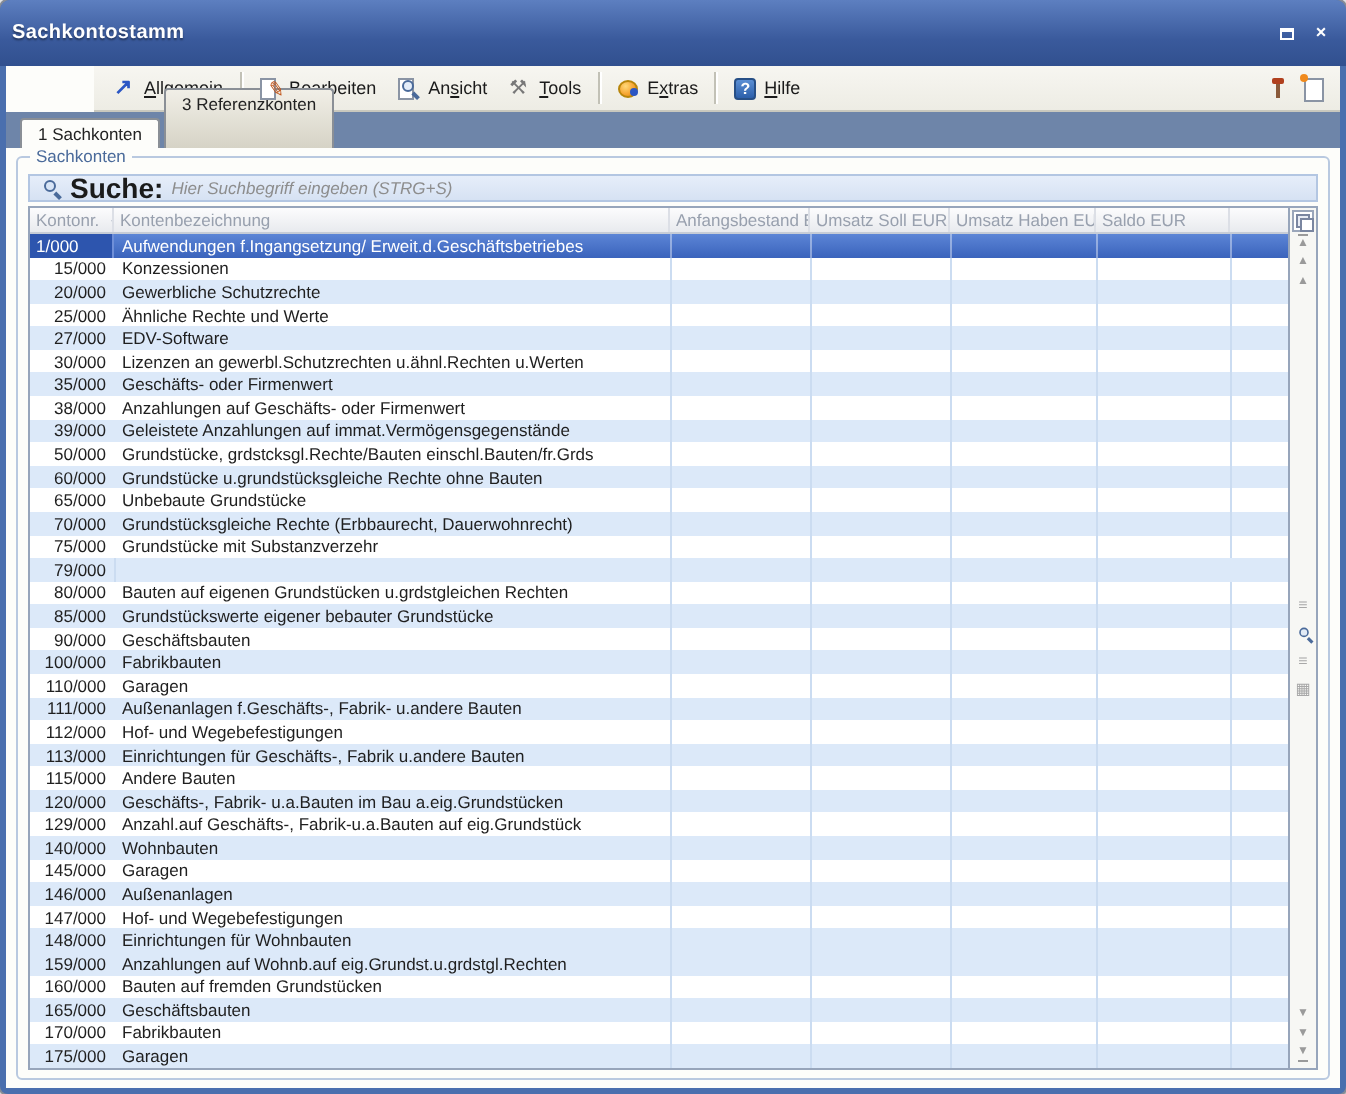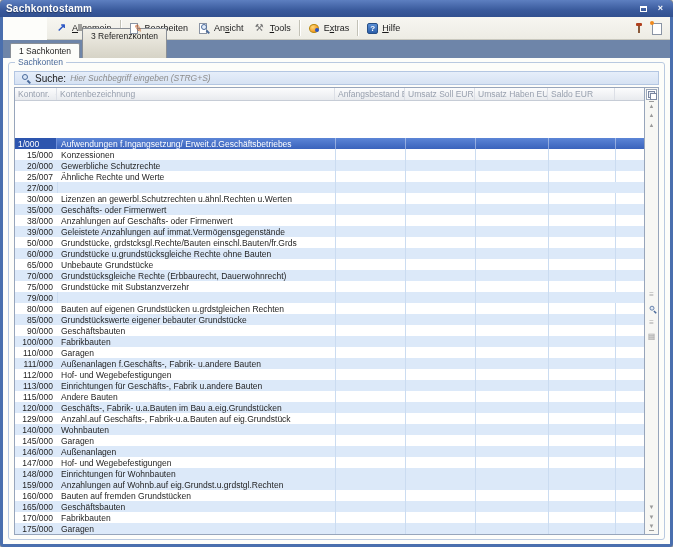--- a/index.html
+++ b/index.html
@@ -1,21 +1,21 @@
 <!DOCTYPE html>
 <html><head>
 <meta charset="utf-8">
 <style>
   html,body{margin:0;padding:0;background:#e8e8e8;font-family:"Liberation Sans",sans-serif;}
   *{box-sizing:border-box;}
   .window{width:673px;height:547px;background:#4a6fae;border-radius:5px 5px 4px 4px;
     box-shadow:0 0 0 1px #858b96,1px 2px 4px rgba(0,0,0,.35);display:flex;flex-direction:column;
     overflow:hidden;position:relative;margin:0;}
   
-  .titlebar{height:17px;flex:none;display:flex;align-items:center;padding:0 6px;
+  .titlebar{height:33px;flex:none;display:flex;align-items:center;padding:0 6px;
     background:linear-gradient(#5d7fc0,#3a5a9c 60%,#31508f);color:#fff;border-radius:4px 4px 0 0;}
   .title{font-size:10px;font-weight:bold;letter-spacing:.2px;text-shadow:0 1px 1px rgba(0,0,0,.4);}
   .titlebtns{margin-left:auto;display:flex;gap:4px;align-items:center;}
   .wbtn{width:13px;height:11px;display:flex;align-items:center;justify-content:center;color:#fff;
     font-size:9px;line-height:1;cursor:default;}
   .restore-glyph{width:7px;height:6px;border:1px solid #fff;border-top:2px solid #fff;display:block;}
   
   .body{flex:1;min-height:0;margin:0 3px 3px;background:#fdfdfa;display:flex;flex-direction:column;}
   
   .toolbar{flex:none;height:23px;background:linear-gradient(#f7f6f1,#edece4);
@@ -51,39 +51,39 @@
   .tab.inactive{background:linear-gradient(#f1efe7,#d6d3c6);height:30px;}
   
   .content{flex:1;min-height:0;background:#fdfdfa;padding:4px 5px 4px;display:flex;flex-direction:column;}
   .groupbox{flex:1;min-height:0;border:1px solid #b9c9e0;border-radius:3px;position:relative;
     padding:7px 3px 3px;display:flex;flex-direction:column;}
   .gb-legend{position:absolute;top:-6px;left:6px;background:#fdfdfa;padding:0 3px;font-size:8.5px;color:#4a6a9a;}
   
   .searchbar{flex:none;height:14px;margin:1px 2px 2px;background:linear-gradient(#e6eefa,#d6e2f3);
     border:1px solid #b3c6e2;display:flex;align-items:center;gap:4px;padding:0 4px;}
   .mini-mag{width:12px;height:12px;position:relative;flex:none;}
-  .search-label{font-size:10px;font-weight:normal;color:#1b1b1b;}
+  .search-label{font-size:14px;font-weight:bold;color:#1b1b1b;}
   .search-placeholder{font-size:8.5px;font-style:italic;color:#8d8d8d;}
   
   .gridwrap{flex:1;min-height:0;margin:0 2px 1px;border:1px solid #97a5bb;background:#fff;display:flex;}
   .grid{flex:1;min-width:0;display:flex;flex-direction:column;}
   .grid-cols{display:grid;grid-template-columns:42px 278px 70px 70px 73px 67px 1fr;}
   .ghead{flex:none;height:13px;background:linear-gradient(#fcfcfd,#e8eaee);border-bottom:1px solid #c6ccd6;
     color:#98a0ae;font-size:8.5px;}
   .hc{display:flex;align-items:center;padding:0 3px;border-right:1px solid #dcdfe6;overflow:hidden;white-space:nowrap;}
   .hc:last-child{border-right:none;}
   .sort-desc::before{content:"▼";font-size:5px;color:#9aa6b6;margin-left:5px;}
   .gbody{flex:1;min-height:0;display:flex;flex-direction:column;}
   .row{flex:1;min-height:0;font-size:8.5px;color:#1f1f1f;align-items:center;}
   .row.alt{background:#dce9f9;}
   .cell{overflow:hidden;white-space:nowrap;height:100%;display:flex;align-items:center;}
   .c-konto{justify-content:flex-end;padding-right:4px;}
   .c-name{padding-left:4px;}
   .nc{border-left:1px solid #cbdcf1;}
-  .row.selected{background:linear-gradient(#5c85d6,#3a63bc);color:#fff;margin-top:37px;}
+  .row.selected{background:linear-gradient(#5c85d6,#3a63bc);color:#fff;}
   .row.selected .c-konto{background:#2d55ae;justify-content:flex-start;padding-left:3px;border-right:1px solid #6f8fd8;}
   .row.selected .nc{border-left-color:rgba(255,255,255,.4);}
   
   .scrollstrip{flex:none;width:14px;border-left:1px solid #97a5bb;background:#f7f7f4;display:flex;
     flex-direction:column;align-items:center;}
   .colbtn{margin-top:1px;width:11px;height:11px;background:#fff;border:1px solid #9aa6ba;position:relative;flex:none;}
   .colbtn::before{content:"";position:absolute;left:1px;top:1px;width:5px;height:5px;border:1px solid #7a86a0;background:#e8ecf4;}
   .colbtn::after{content:"";position:absolute;left:3px;top:3px;width:5px;height:5px;border:1px solid #7a86a0;background:#fff;}
   .ss-btn{width:12px;height:10px;display:flex;align-items:center;justify-content:center;
     color:#9a9a9a;font-size:6px;line-height:1;flex:none;}
@@ -226,30 +226,31 @@
                 <div class="row grid-cols alt">
                   <div class="cell c-konto">20/000</div>
                   <div class="cell c-name">Gewerbliche Schutzrechte</div>
                   <div class="cell nc"></div>
                   <div class="cell nc"></div>
                   <div class="cell nc"></div>
                   <div class="cell nc"></div>
                   <div class="cell nc"></div>
                 </div>
                 <div class="row grid-cols">
-                  <div class="cell c-konto">25/007</div>
+                  <div class="cell c-konto">25/000</div>
                   <div class="cell c-name">Ähnliche Rechte und Werte</div>
                   <div class="cell nc"></div>
                   <div class="cell nc"></div>
                   <div class="cell nc"></div>
                   <div class="cell nc"></div>
                   <div class="cell nc"></div>
                 </div>
                 <div class="row grid-cols alt">
                   <div class="cell c-konto">27/000</div>
+                  <div class="cell c-name">EDV-Software</div>
                   <div class="cell nc"></div>
                   <div class="cell nc"></div>
                   <div class="cell nc"></div>
                   <div class="cell nc"></div>
                   <div class="cell nc"></div>
                 </div>
                 <div class="row grid-cols">
                   <div class="cell c-konto">30/000</div>
                   <div class="cell c-name">Lizenzen an gewerbl.Schutzrechten u.ähnl.Rechten u.Werten</div>
                   <div class="cell nc"></div>

